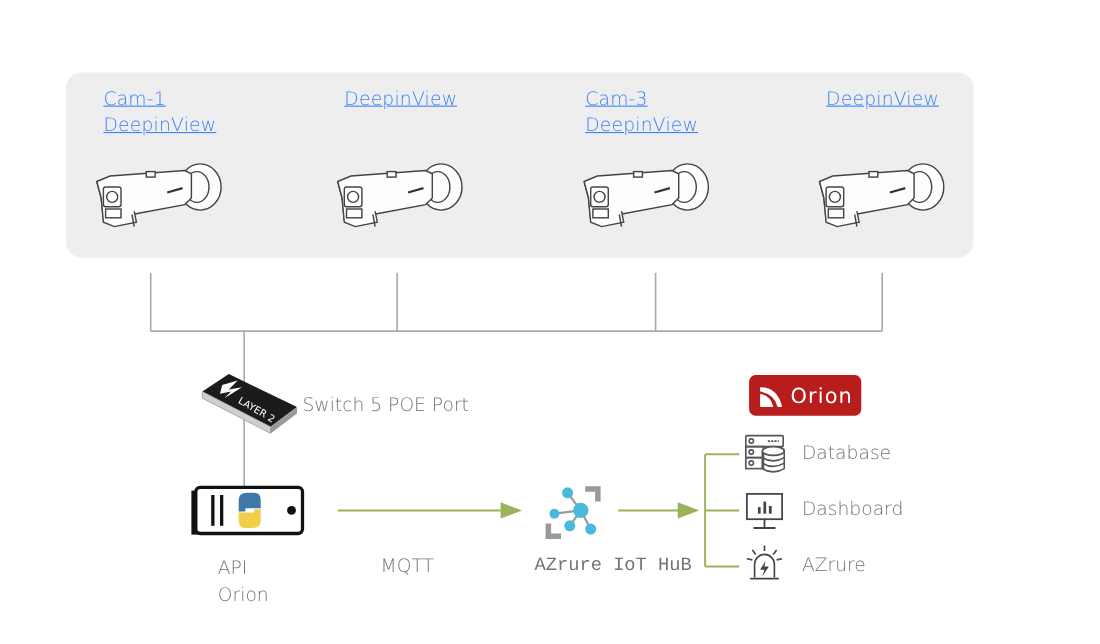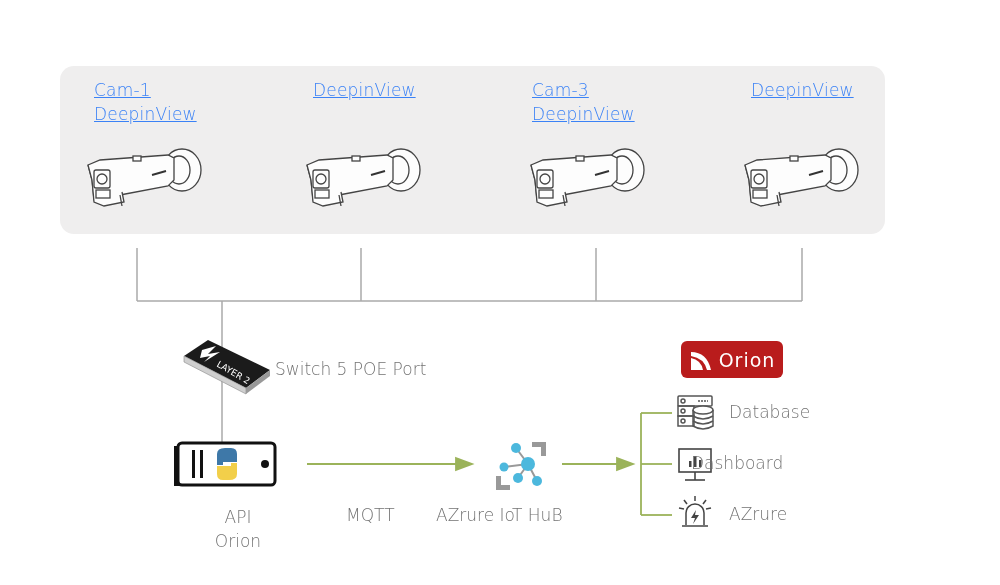--- a/index.html
+++ b/index.html
@@ -3,21 +3,21 @@
 <meta charset="utf-8">
 <style>
   html, body { margin: 0; padding: 0; background: #ffffff; }
   body { width: 1000px; height: 585px; position: relative; overflow: hidden;
          font-family: "DejaVu Sans", sans-serif; color: #3a3a3a; }
   .abs { position: absolute; }
   .cam-panel { left: 60px; top: 66px; width: 825px; height: 168px; background: #efeeee; border-radius: 14px; }
   .cam-label { font-size: 17px; line-height: 24px; color: #3b82f6; font-weight: 300; letter-spacing: 0.2px; text-decoration: underline; }
   .cam-icon { width: 130px; height: 75px; }
   .lbl { font-size: 17px; color: #737373; font-weight: 300; }
-  .center { text-align: center; }
+  .center { }
   svg.wires { position: absolute; left: 0; top: 0; }
   .orion { left: 681px; top: 341px; width: 102px; height: 37px; background: #b91c1c; border-radius: 6px;
            display: flex; align-items: center; justify-content: center; gap: 6px; }
   .orion span { color: #ffffff; font-size: 19px; letter-spacing: 1px; font-family: "DejaVu Sans", sans-serif; }
 </style>
 </head>
 <body>
 
 <div class="abs cam-panel"></div>
 
@@ -149,21 +149,21 @@
     <line x1="34" y1="24" x2="43" y2="41"></line>
   </g>
   <g fill="#4cb8dd">
     <circle cx="34" cy="24" r="7"></circle>
     <circle cx="22" cy="8" r="5"></circle>
     <circle cx="10" cy="27" r="4.5"></circle>
     <circle cx="24" cy="38" r="5"></circle>
     <circle cx="43" cy="41" r="5"></circle>
   </g>
 </svg>
-<div class="abs lbl" style="left:436px; top:505px;">AZrure IoT HuB</div>
+<div class="abs lbl" style="left:486px; top:505px;font-family:Liberation Mono, monospace;">AZrure IoT HuB</div>
 
 <div class="abs orion">
   <svg width="24" height="24" viewBox="0 0 24 24">
     <path d="M2,4 q16,0 20,18 h-4 q-3,-12 -16,-14 z" fill="#fff"></path>
     <path d="M2,10 q10,2 12,12 h-12 z" fill="#fff"></path>
   </svg>
   <span>Orion</span>
 </div>
 
 <svg class="abs" style="left:676px; top:394px;" width="38" height="38" viewBox="0 0 38 38">
@@ -188,21 +188,21 @@
     <rect x="2" y="2" width="32" height="23"></rect>
     <line x1="18" y1="25" x2="18" y2="33"></line>
     <line x1="8" y1="33" x2="28" y2="33"></line>
   </g>
   <g fill="#444">
     <rect x="12" y="14" width="2.5" height="6"></rect>
     <rect x="17" y="9" width="2.5" height="11"></rect>
     <rect x="22" y="13" width="2.5" height="7"></rect>
   </g>
 </svg>
-<div class="abs lbl" style="left:691px; top:453px;">Dashboard</div>
+<div class="abs lbl" style="left:729px; top:453px;">Dashboard</div>
 
 <svg class="abs" style="left:677px; top:495px;" width="36" height="34" viewBox="0 0 36 34">
   <g fill="none" stroke="#444" stroke-width="1.5">
     <line x1="18" y1="1" x2="18" y2="6"></line>
     <line x1="7" y1="5" x2="10" y2="9"></line>
     <line x1="29" y1="5" x2="26" y2="9"></line>
     <line x1="2" y1="13" x2="7" y2="14"></line>
     <line x1="34" y1="13" x2="29" y2="14"></line>
     <path d="M9,30 v-12 a9,9 0 0 1 18,0 v12"></path>
     <line x1="5" y1="31" x2="31" y2="31"></line>

